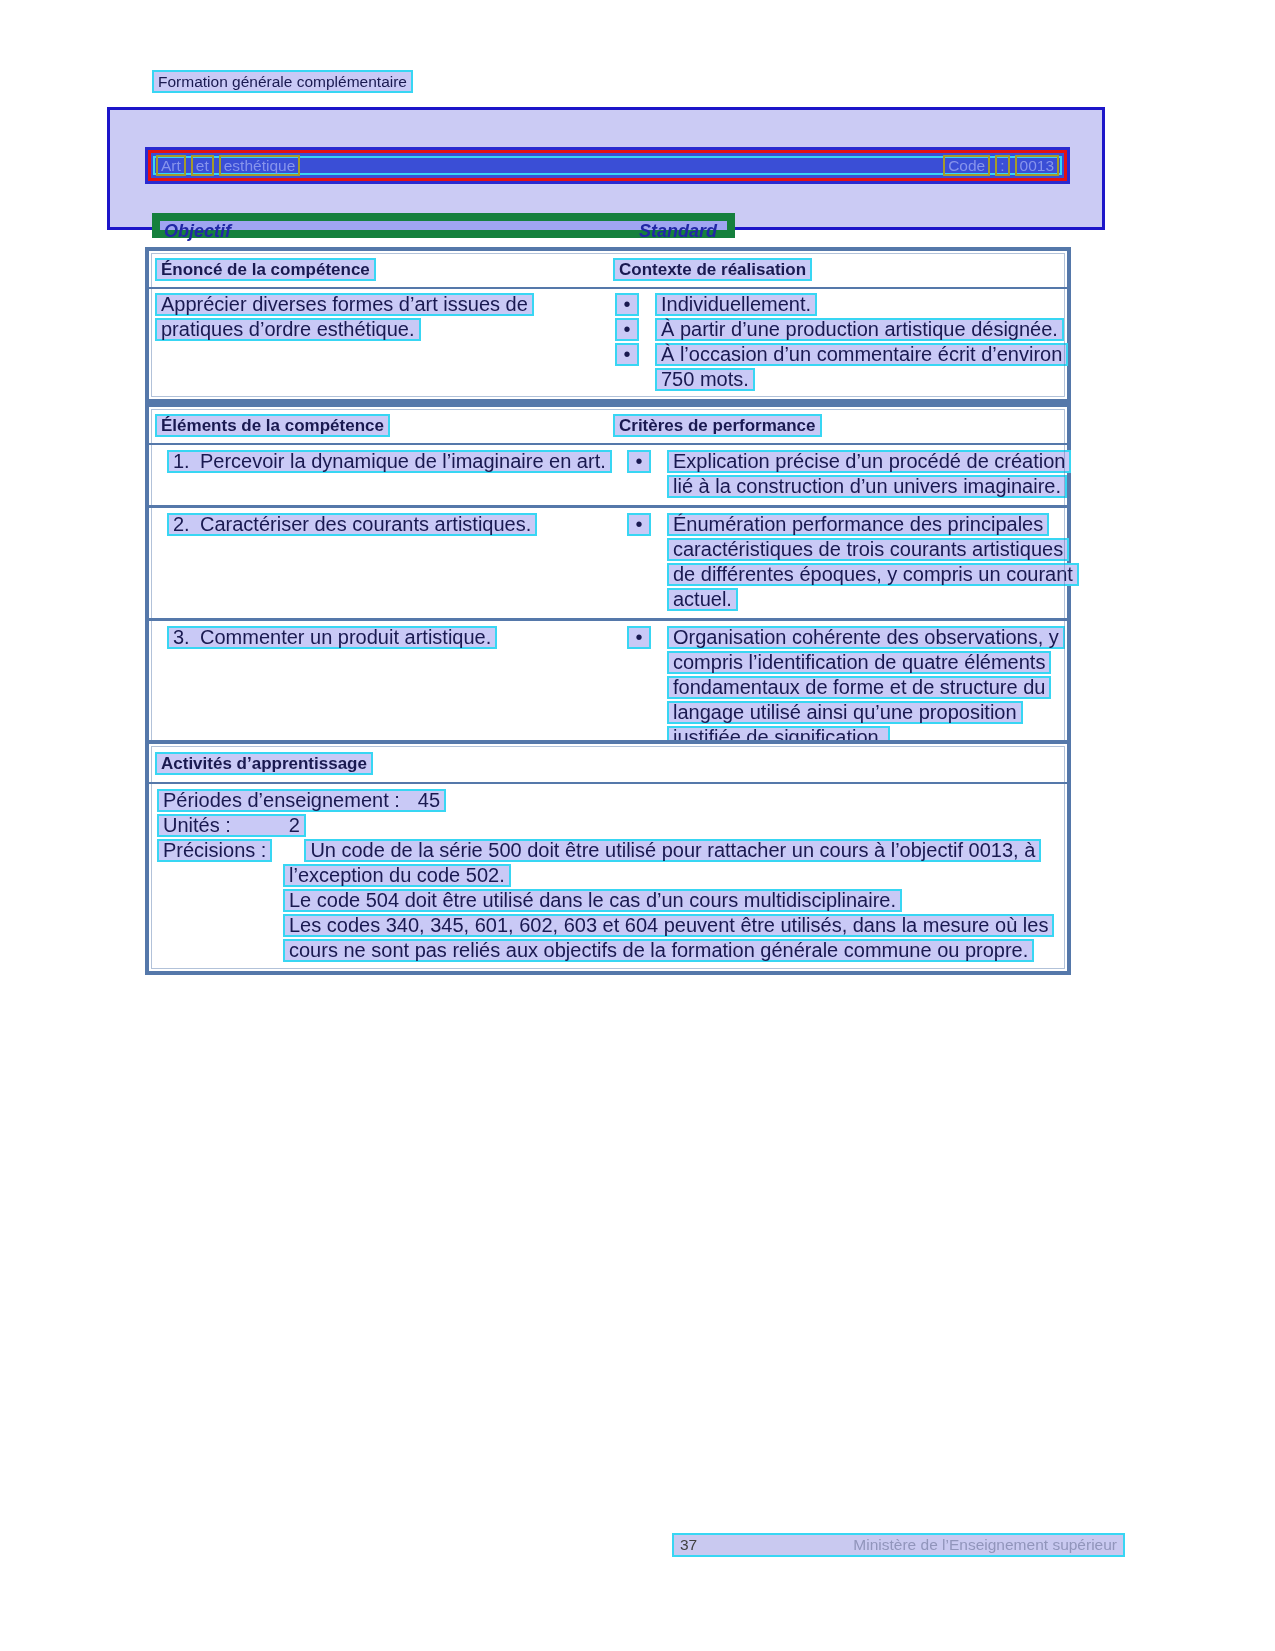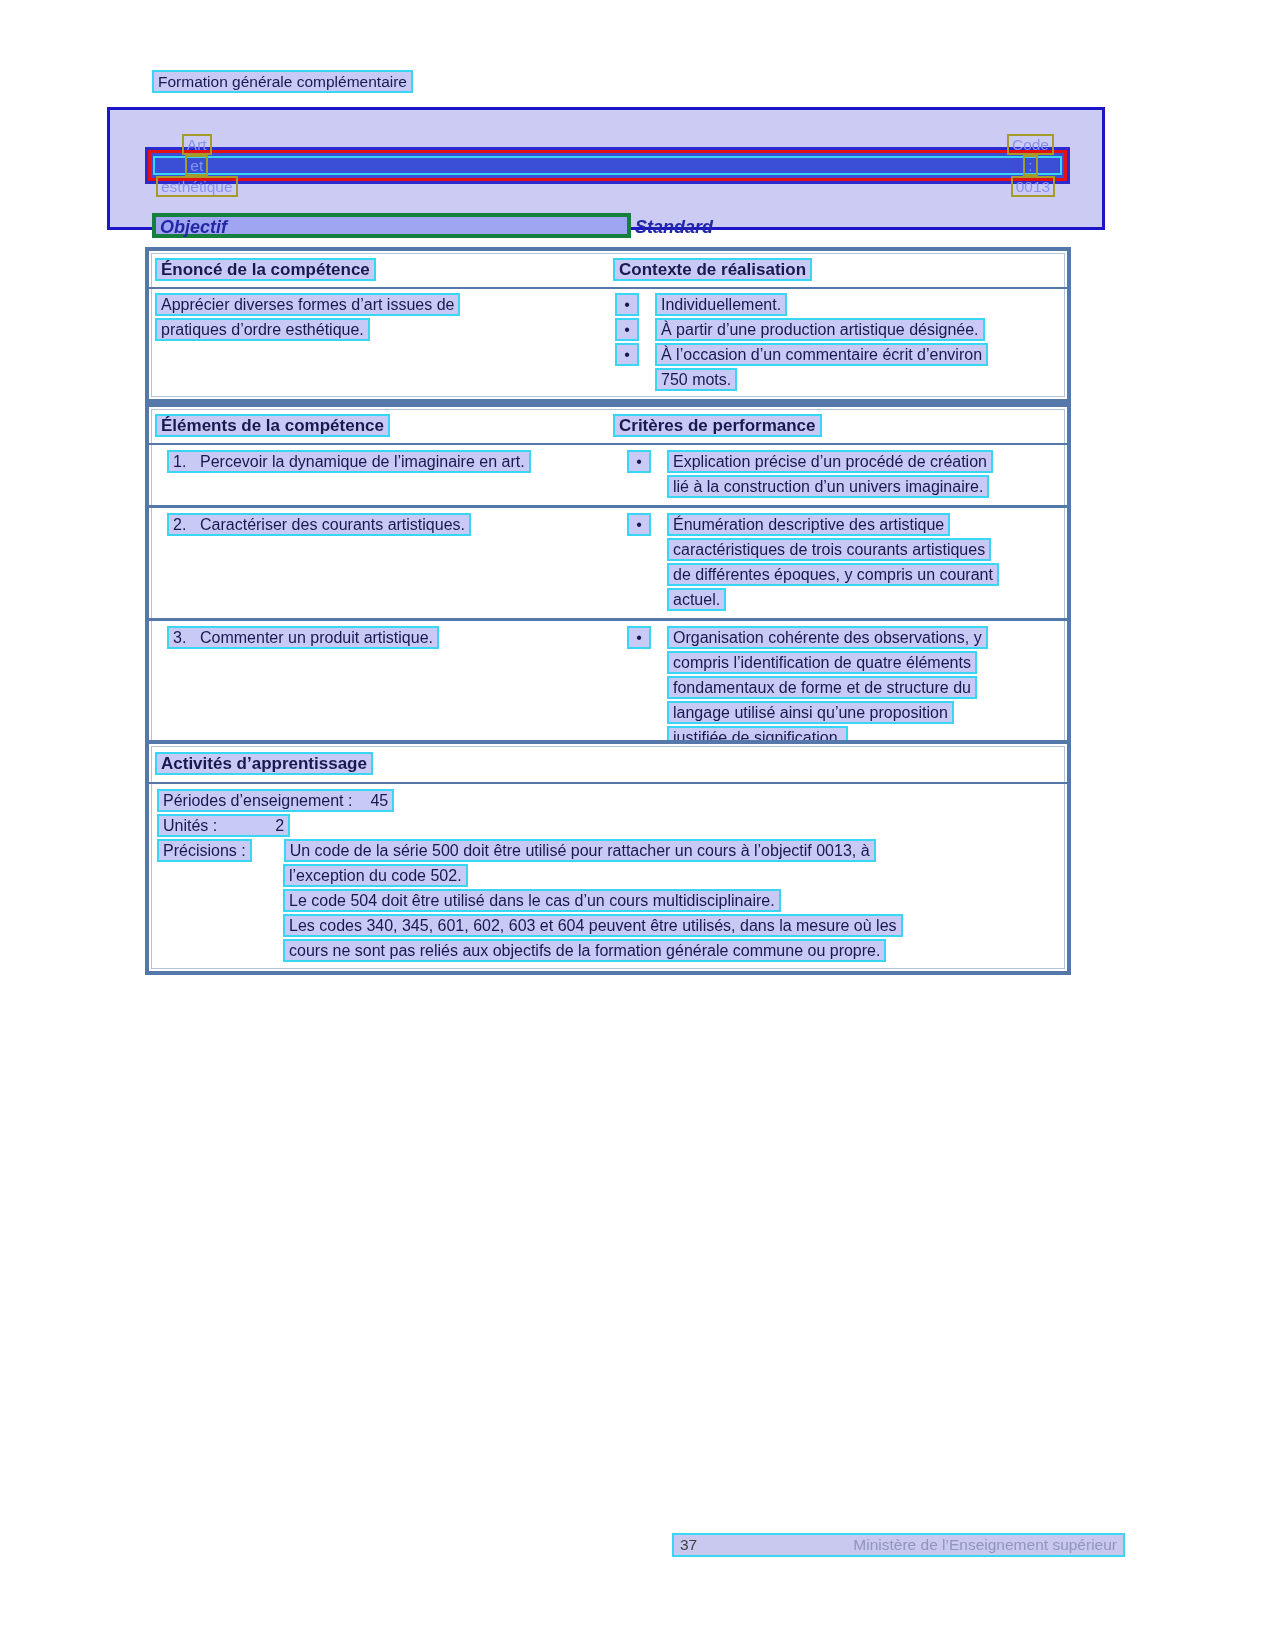--- a/index.html
+++ b/index.html
@@ -5,21 +5,21 @@
   html,body{margin:0;padding:0;}
   body{
     width:1275px;height:1651px;position:relative;background:#ffffff;
     font-family:"Liberation Sans", sans-serif;color:#191950;
   }
   
   .hl{
     display:inline-block;box-sizing:border-box;
     background:#c9c9f6;border:2px solid #38d6f3;
     padding:0 4px;height:23px;line-height:19px;
-    font-size:16px;color:#191950;white-space:nowrap;vertical-align:top;
+    font-size:20px;color:#191950;white-space:nowrap;vertical-align:top;
   }
   .hl.b{font-weight:bold;font-size:17px;}
   .line{height:25px;}
   
   .top-label{position:absolute;left:152px;top:70px;}
   .top-label .hl{font-size:15.5px;}
   
   .banner-box{
     position:absolute;left:107px;top:107px;width:998px;height:123px;
     box-sizing:border-box;background:#cbcbf4;border:3px solid #1d16c9;
@@ -33,24 +33,24 @@
   }
   .bar-linebox{
     position:absolute;left:2px;right:2px;top:3px;bottom:3px;
     border:2px solid #38d6f3;pointer-events:none;
   }
   .wbox{
     display:inline-block;box-sizing:border-box;border:2px solid #a59b2a;
     padding:0 3px;margin-right:5px;color:#8794ec;font-size:15.5px;line-height:17px;
     position:relative;z-index:1;white-space:nowrap;
   }
-  .wgroup{display:flex;align-items:center;flex-direction:column;}
+  .wgroup{display:flex;align-items:flex-start;}
   .sub-bar{
-    position:absolute;left:42px;top:103px;width:479px;height:25px;
-    box-sizing:border-box;background:#a0a5f2;border:4px solid #15803d;z-index:3;
+    position:absolute;left:42px;top:103px;width:583px;height:25px;
+    box-sizing:border-box;background:#a0a5f2;border:8px solid #15803d;z-index:3;
   }
   .sub-bar .head{
     position:absolute;top:0;font-weight:bold;font-style:italic;
     font-size:18px;line-height:21px;color:#2127a5;white-space:nowrap;
   }
   .sub-bar .head.obj{left:4px;}
   .sub-bar .head.std{left:479px;}
   
   .tbl{
     position:absolute;left:145px;width:926px;box-sizing:border-box;
@@ -179,21 +179,21 @@
   </div>
 
   <div class="trow">
     <div>
       <div class="line"><span class="hl"><span class="num">2.</span><span>Caractériser des courants artistiques.</span></span></div>
     </div>
     <div>
       <div class="bitem">
         <span class="hl bullet">•</span>
         <div>
-          <div class="line"><span class="hl">Énumération descriptive des artistique</span></div>
+          <div class="line"><span class="hl">Énumération performance des principales</span></div>
           <div class="line"><span class="hl">caractéristiques de trois courants artistiques</span></div>
           <div class="line"><span class="hl">de différentes époques, y compris un courant</span></div>
           <div class="line"><span class="hl">actuel.</span></div>
         </div>
       </div>
     </div>
   </div>
 
   <div class="trow">
     <div>

